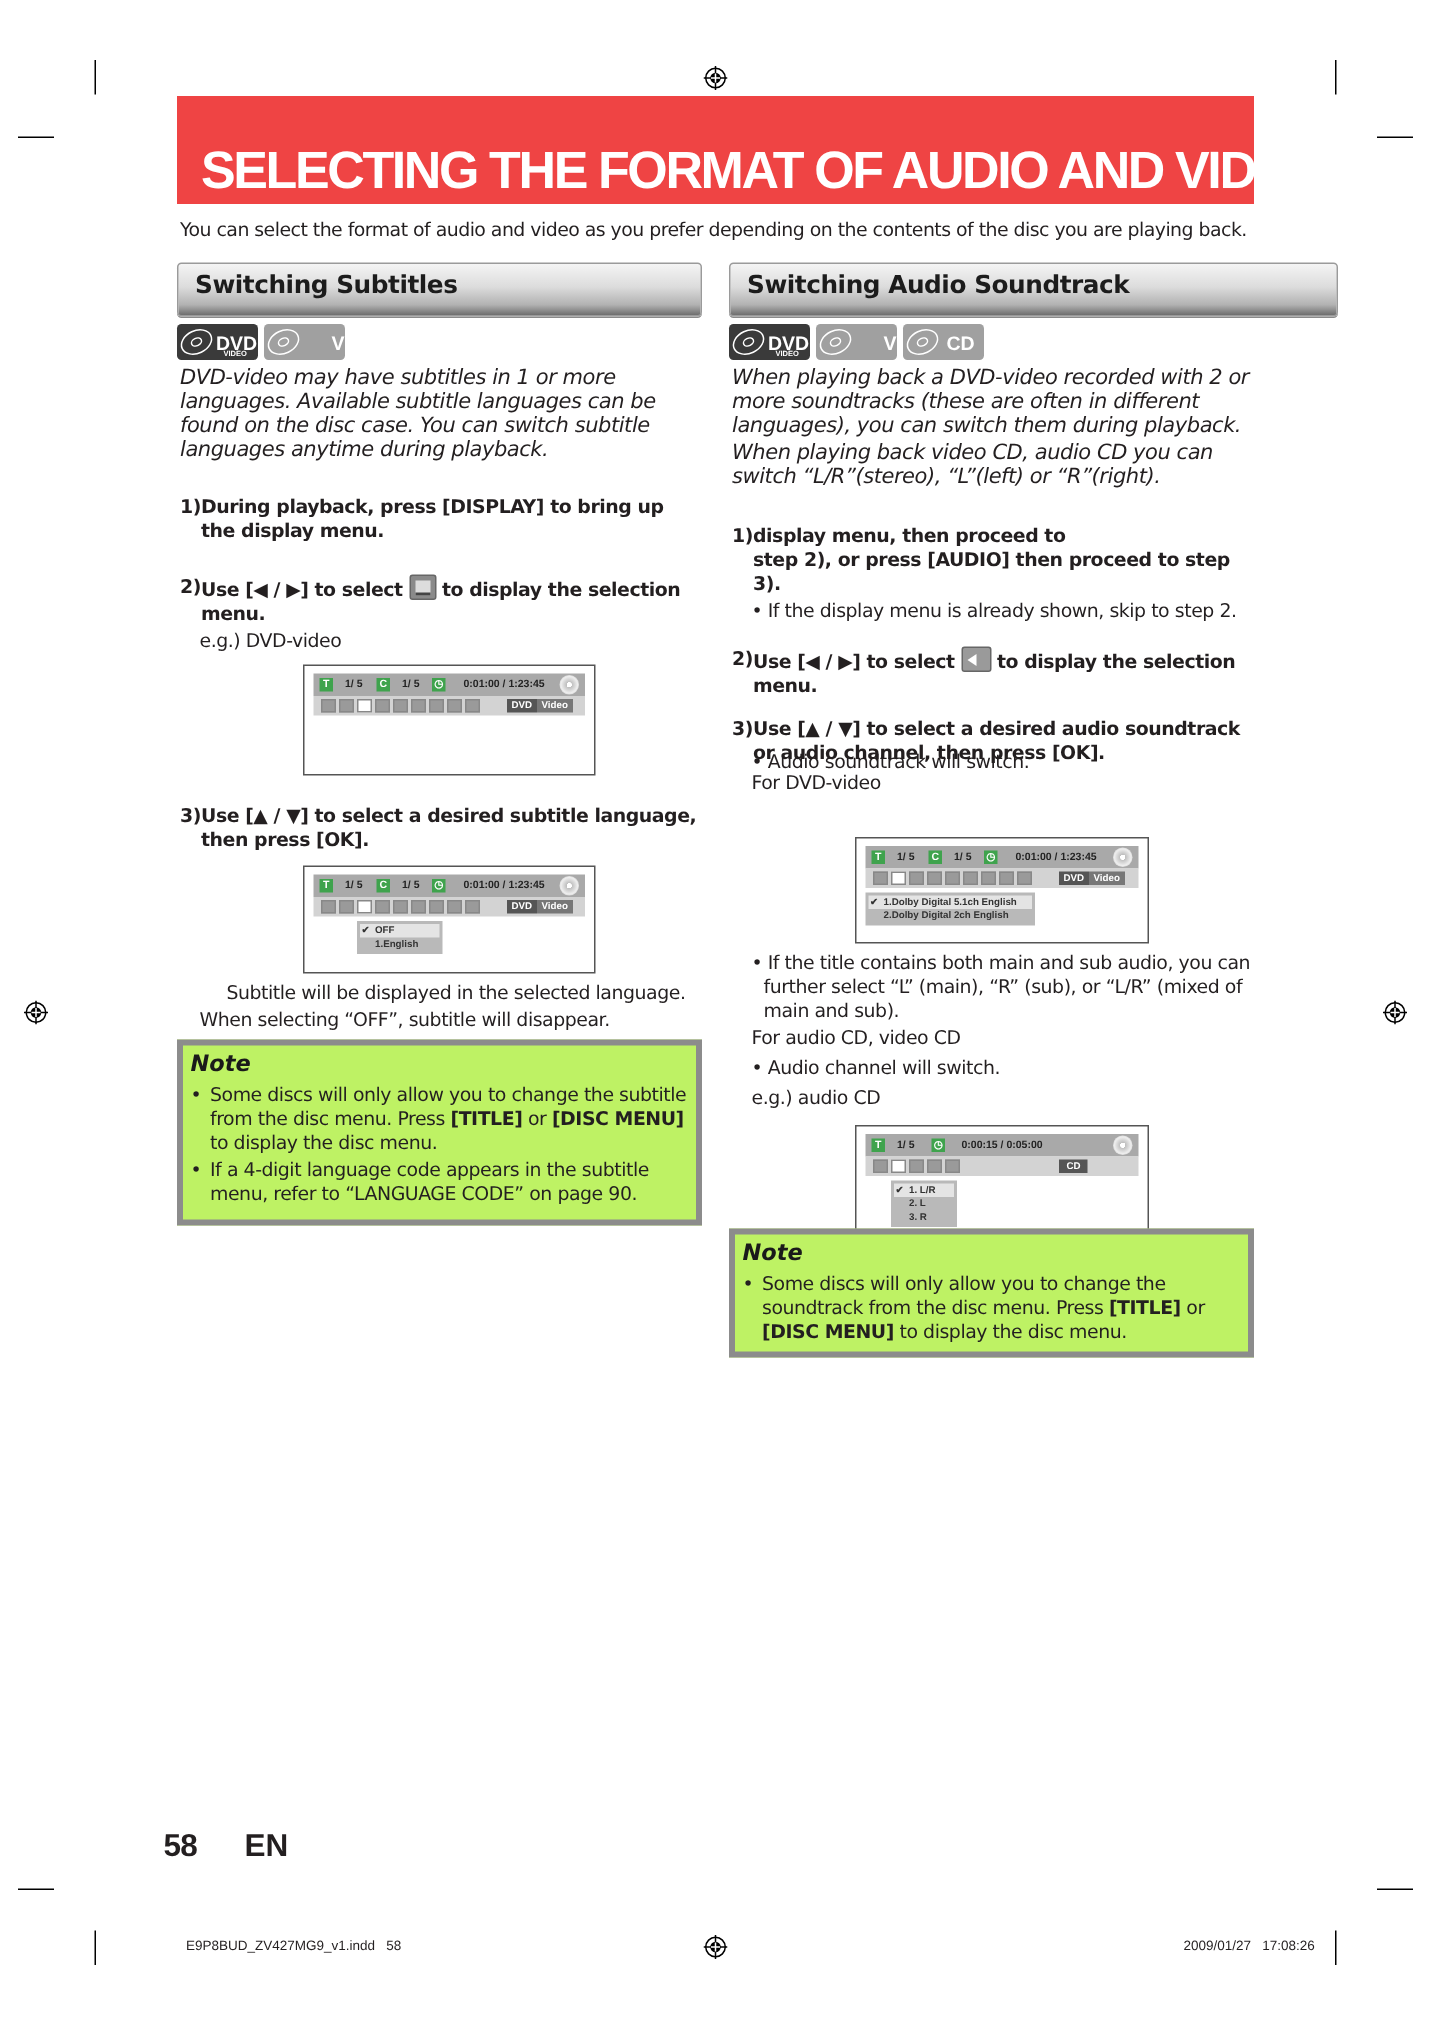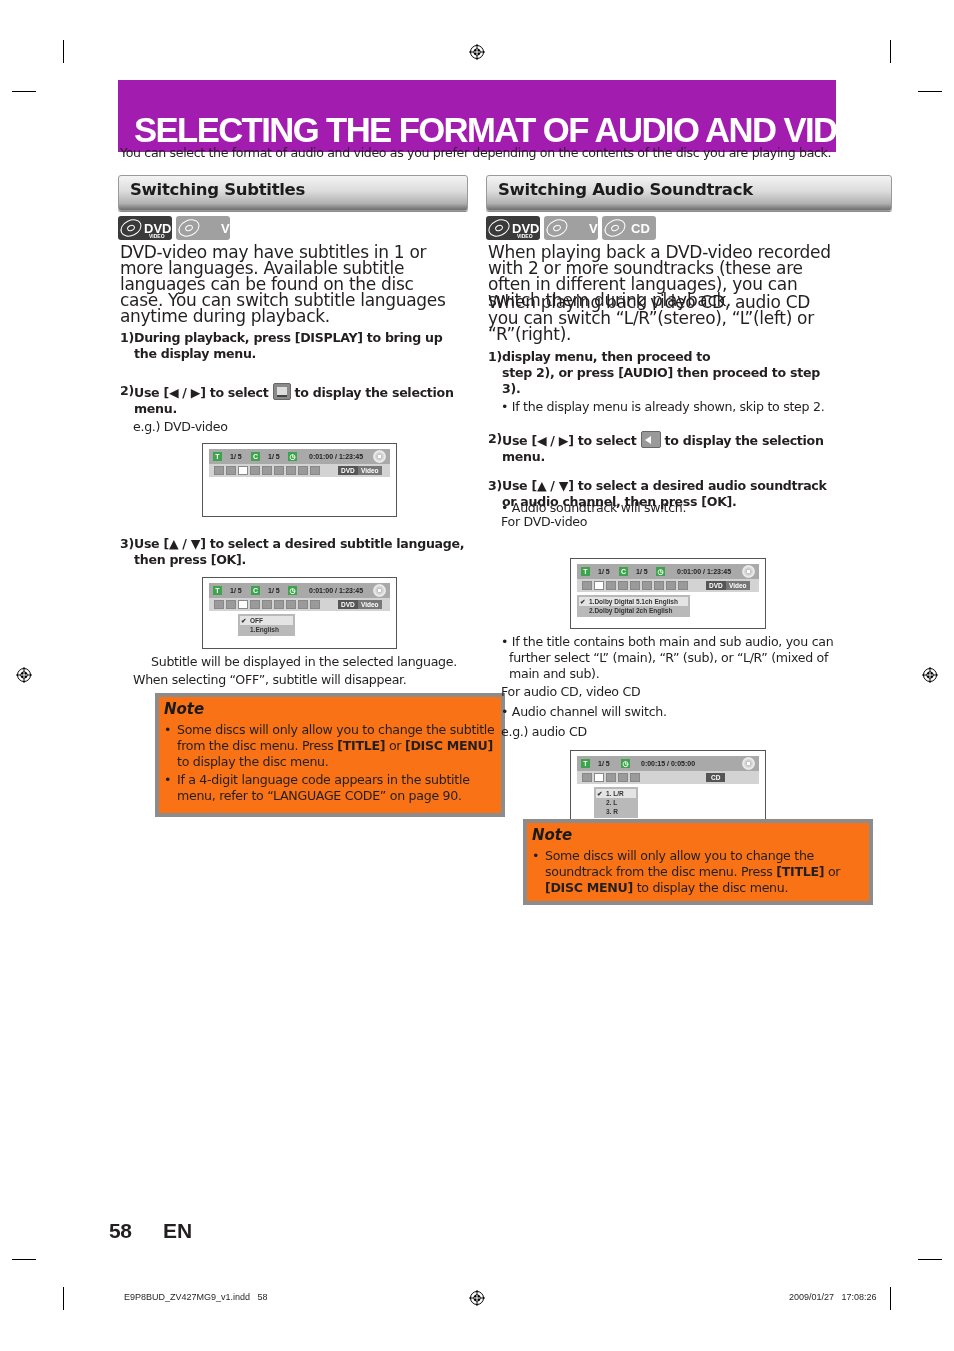--- a/index.html
+++ b/index.html
@@ -5,21 +5,21 @@
   * { box-sizing: border-box; margin: 0; padding: 0; }
   html, body { width: 954px; height: 1351px; background: #fff; }
   body { position: relative; font-family: "DejaVu Sans", "Liberation Sans", sans-serif; color: #231f20; overflow: hidden; }
 
   
   .crop-v { position: absolute; width: 1px; background: #000; }
   .crop-h { position: absolute; height: 1px; background: #000; }
   .reg { position: absolute; width: 16px; height: 16px; }
 
   
-  .banner { position: absolute; left: 118px; top: 80px; width: 718px; height: 72px; background: #a21caf; }
+  .banner { position: absolute; left: 118px; top: 64px; width: 718px; height: 72px; background: #ef4444; }
   .banner-title { position: absolute; left: 16px; bottom: 2px; color: #fff; font-family: "Liberation Sans", sans-serif; font-weight: bold; font-size: 35px; letter-spacing: -1.6px; white-space: nowrap; transform: scaleX(0.99); transform-origin: left; }
   .intro { position: absolute; left: 120px; top: 145px; font-size: 12.6px; letter-spacing: -0.35px; white-space: nowrap; }
 
   
   .sec-head { position: absolute; height: 36px; border: 1px solid #9a9a9a; border-radius: 3px;
     background: linear-gradient(to bottom, #f4f4f4 0%, #dcdcdc 45%, #b2b2b2 80%, #6e6e6e 100%);
     box-shadow: 0 1px 0 #8a8a8a; }
   .sec-head span { position: absolute; left: 11px; top: 4px; font-weight: bold; font-size: 16.5px; letter-spacing: -0.3px; color: #1c1c1c; }
 
   
@@ -27,21 +27,21 @@
   .badge { height: 24px; border-radius: 3px; display: flex; align-items: center; padding: 0 4px 0 2px; color: #fff; font-weight: bold; font-family: "Liberation Sans", sans-serif; position: relative; }
   .badge.dvd { background: #3a3a3a; width: 54px; }
   .badge.vcd, .badge.cd { background: #a0a0a0; }
   .badge.vcd { width: 54px; gap: 19px; }
   .badge.cd { width: 54px; }
   .disc { width: 22px; height: 16px; border-radius: 50%; border: 1.5px solid #fff; transform: rotate(-25deg); position: relative; flex-shrink: 0; }
   .disc::after { content: ""; position: absolute; left: 6px; top: 4px; width: 6px; height: 4px; border-radius: 50%; border: 1px solid #fff; }
   .badge-label { font-size: 13px; margin-left: 2px; line-height: 1; }
   .badge-sub { position: absolute; left: 31px; bottom: 1px; font-size: 5px; }
 
-  .body-text { position: absolute; font-size: 17px; line-height: 16px; letter-spacing: -0.3px; }
+  .body-text { position: absolute; font-size: 14px; line-height: 16px; letter-spacing: -0.3px; font-style: italic; }
   .step { position: absolute; font-size: 12.6px; font-weight: bold; line-height: 16px; letter-spacing: -0.3px; }
   .step .num { position: absolute; left: 0; }
   .step .txt { display: block; padding-left: 14px; }
   .sub-text { position: absolute; font-size: 12.6px; line-height: 16px; letter-spacing: -0.3px; }
 
   .inline-icon { display: inline-block; width: 18px; height: 17px; vertical-align: -3px; background: #8a8a8a; border: 1px solid #666; border-radius: 2px; position: relative; }
   .inline-icon.sub::after { content: ""; position: absolute; left: 3px; top: 3px; width: 10px; height: 8px; background: #ddd; border-bottom: 2px solid #444; }
   .inline-icon.aud { width: 20px; background: #9a9a9a; }
   .inline-icon.aud::after { content: ""; position: absolute; left: 3px; top: 4px; width: 0; height: 0; border-right: 6px solid #fff; border-top: 4px solid transparent; border-bottom: 4px solid transparent; }
 
@@ -55,21 +55,21 @@
   .osd-icons { position: absolute; left: 5px; top: 2px; display: flex; gap: 2px; }
   .osd-ic { width: 10px; height: 9px; background: #9a9a9a; border: 1px solid #888; }
   .osd-ic.on { background: #fff; }
   .osd-tag { position: absolute; top: 2px; height: 9px; background: #555; color: #fff; font-family: "Liberation Sans", sans-serif; font-size: 6.5px; font-weight: bold; line-height: 9px; padding: 0 3px; }
   .osd-menu { position: absolute; background: #b9b9b9; font-family: "Liberation Sans", sans-serif; font-size: 6.5px; font-weight: bold; color: #333; padding: 2px 2px; }
   .osd-row { height: 9px; line-height: 9px; position: relative; padding-left: 10px; white-space: nowrap; }
   .osd-row.sel { background: #e4e4e4; }
   .osd-row .chk { position: absolute; left: 1px; top: 0; }
 
   
-  .note { position: absolute; background: #f97316; border: 4px solid #8c8c8c; margin-left: 37px; }
+  .note { position: absolute; background: #bef264; border: 4px solid #8c8c8c; }
   .note-title { position: absolute; left: 5px; top: 3px; font-weight: bold; font-style: italic; font-size: 15px; color: #1a1a1a; }
   .note-item { position: absolute; left: 5px; font-size: 12.6px; line-height: 16px; letter-spacing: -0.3px; }
   .note-item .bul { position: absolute; left: 0; }
   .note-item .t { display: block; padding-left: 13px; }
 
   .page-num { position: absolute; left: 109px; top: 1219px; font-family: "Liberation Sans", sans-serif; font-weight: bold; font-size: 21px; letter-spacing: -0.5px; }
   .page-lang { position: absolute; left: 163px; top: 1219px; font-family: "Liberation Sans", sans-serif; font-weight: bold; font-size: 21px; }
   .slug { position: absolute; top: 1292px; font-family: "Liberation Sans", sans-serif; font-size: 9px; }
 </style>
 </head>

